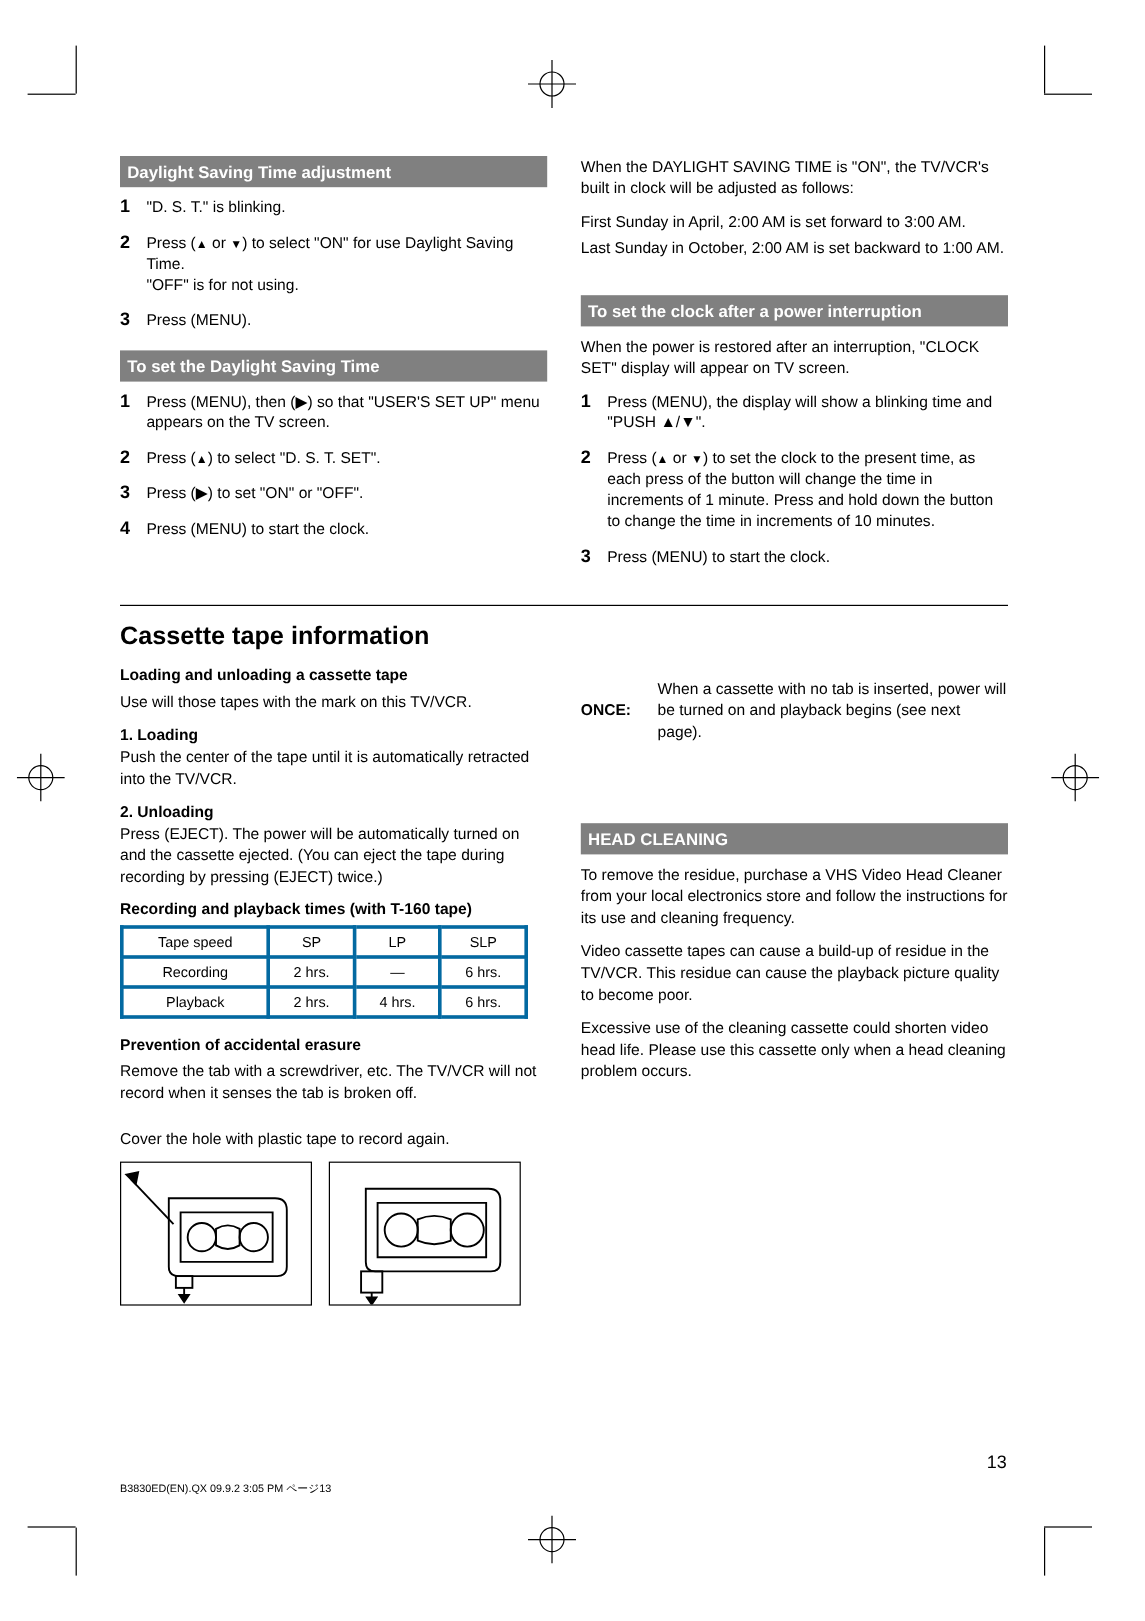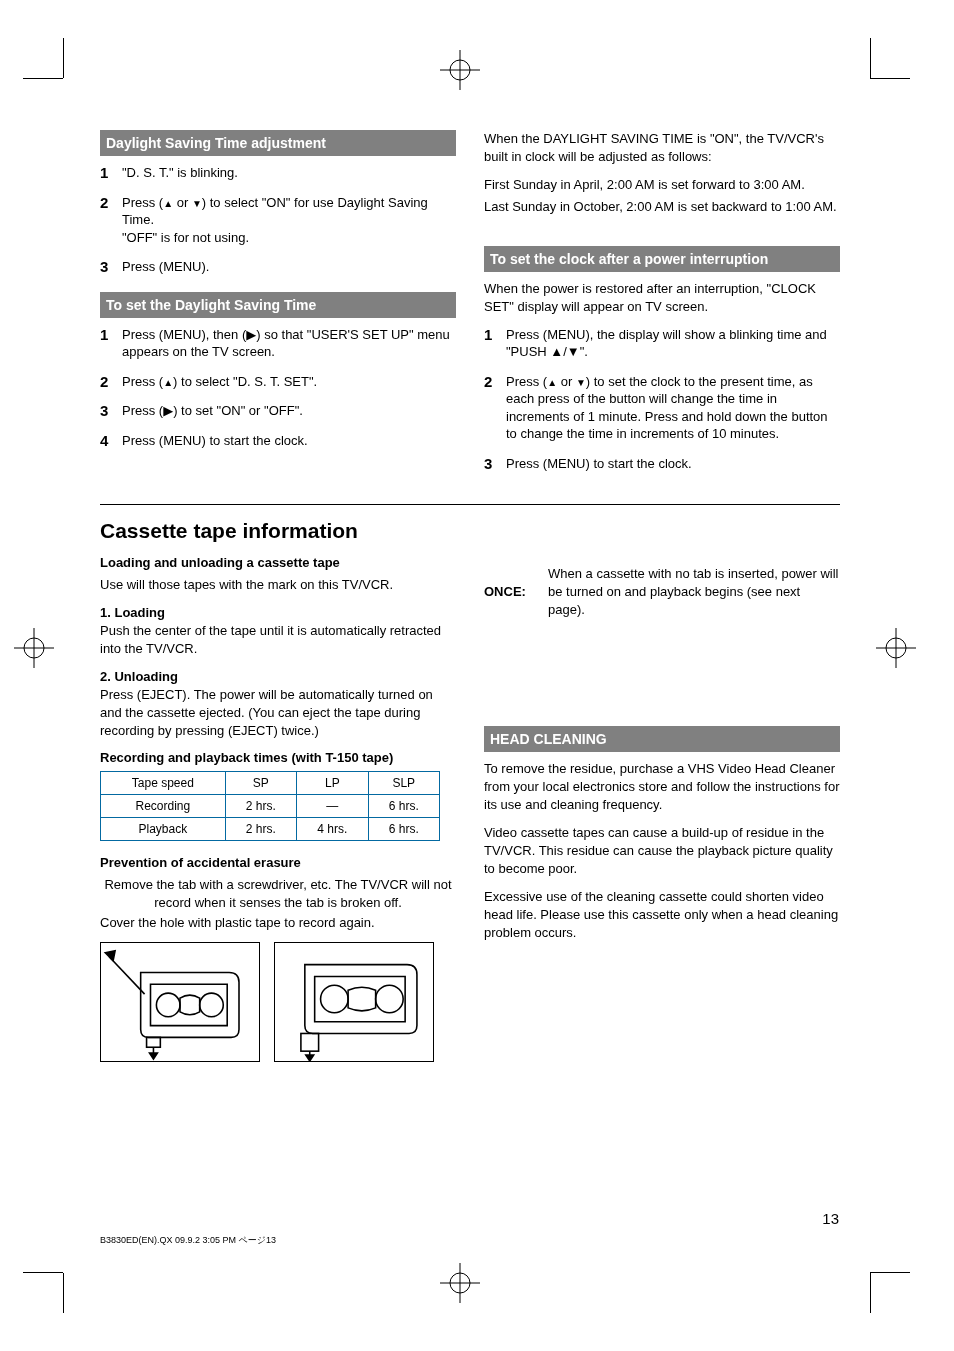--- a/index.html
+++ b/index.html
@@ -80,21 +80,21 @@
   }
   .body-text b { font-weight: bold; }
   .time-table {
     border-collapse: collapse;
     width: 340px;
     font-size: 12px;
     margin-top: 4px;
     margin-bottom: 14px;
   }
   .time-table th, .time-table td {
-    border: 1px solid #0369a1;
+    border: 3px solid #0369a1;
     text-align: center;
     padding: 4px 6px;
     margin-left: 38px;
   }
   .time-table th { font-weight: normal; }
   .sub-heading {
     font-size: 13px;
     font-weight: bold;
     margin-top: 4px;
     margin-bottom: 6px;
@@ -288,21 +288,21 @@
 
       <div class="body-text">
         <b>1. Loading</b><br>
         <span>Push the center of the tape until it is automatically retracted into the TV/VCR.</span>
       </div>
       <div class="body-text">
         <b>2. Unloading</b><br>
         <span>Press (EJECT). The power will be automatically turned on and the cassette ejected. (You can eject the tape during recording by pressing (EJECT) twice.)</span>
       </div>
 
-      <div class="sub-heading">Recording and playback times (with T-150 tape)</div>
+      <div class="sub-heading">Recording and playback times (with T-160 tape)</div>
 
       <table class="time-table">
         <tbody>
             <tr>
           <th>Tape speed</th>
           <th>SP</th>
           <th>LP</th>
           <th>SLP</th>
         </tr>
         <tr>
@@ -314,21 +314,21 @@
         <tr>
           <td>Playback</td>
           <td>2 hrs.</td>
           <td>4 hrs.</td>
           <td>6 hrs.</td>
         </tr>
       </tbody>
         </table>
 
       <div class="sub-heading">Prevention of accidental erasure</div>
-      <div class="body-text" style="margin-bottom:2px;text-align:center;">Remove the tab with a screwdriver, etc. The TV/VCR will not record when it senses the tab is broken off.</div>
+      <div class="body-text" style="margin-bottom:20px;">Remove the tab with a screwdriver, etc. The TV/VCR will not record when it senses the tab is broken off.</div>
       <div class="body-text">Cover the hole with plastic tape to record again.</div>
 
       <div class="cassette-row">
         <div class="cassette-box">
           <svg viewBox="0 0 160 120">
             <g stroke="#000" stroke-width="1.6" fill="none">
 
             <line x1="8" y1="14" x2="44" y2="52"></line>
             <polygon points="4,10 14,8 12,18" fill="#000"></polygon>
 
@@ -361,21 +361,21 @@
         </div>
       </div>
     </div>
 
     <div class="col">
       <div class="once-row">
         <div class="once-label">ONCE:</div>
         <div>When a cassette with no tab is inserted, power will be turned on and playback begins (see next page).</div>
       </div>
 
-      <div class="heading-bar" style="margin-top:108px;">HEAD CLEANING</div>
+      <div class="heading-bar" style="margin-top:68px;">HEAD CLEANING</div>
 
       <div class="body-text">To remove the residue, purchase a VHS Video Head Cleaner from your local electronics store and follow the instructions for its use and cleaning frequency.</div>
       <div class="body-text">Video cassette tapes can cause a build-up of residue in the TV/VCR. This residue can cause the playback picture quality to become poor.</div>
       <div class="body-text">Excessive use of the cleaning cassette could shorten video head life. Please use this cassette only when a head cleaning problem occurs.</div>
     </div>
   </div>
 
 </div>
 
 <div class="page-num">13</div>

